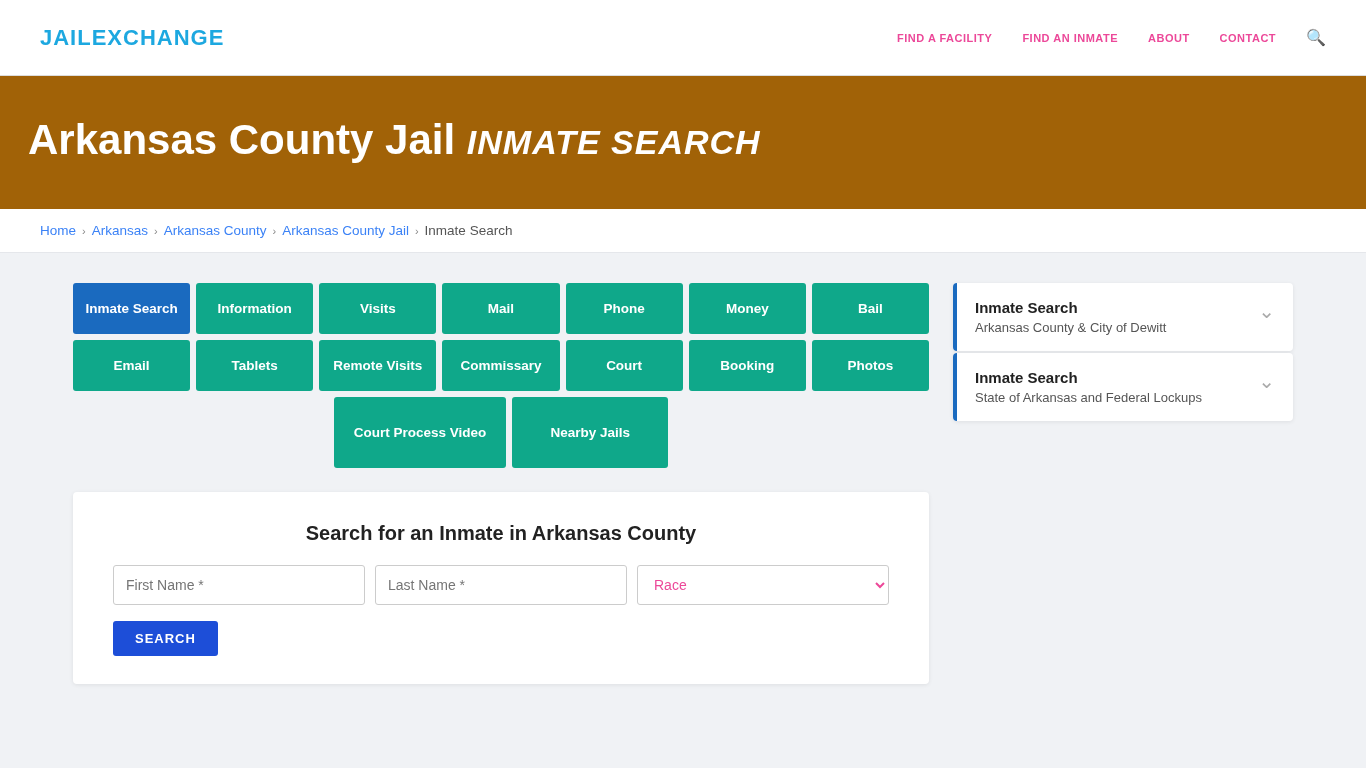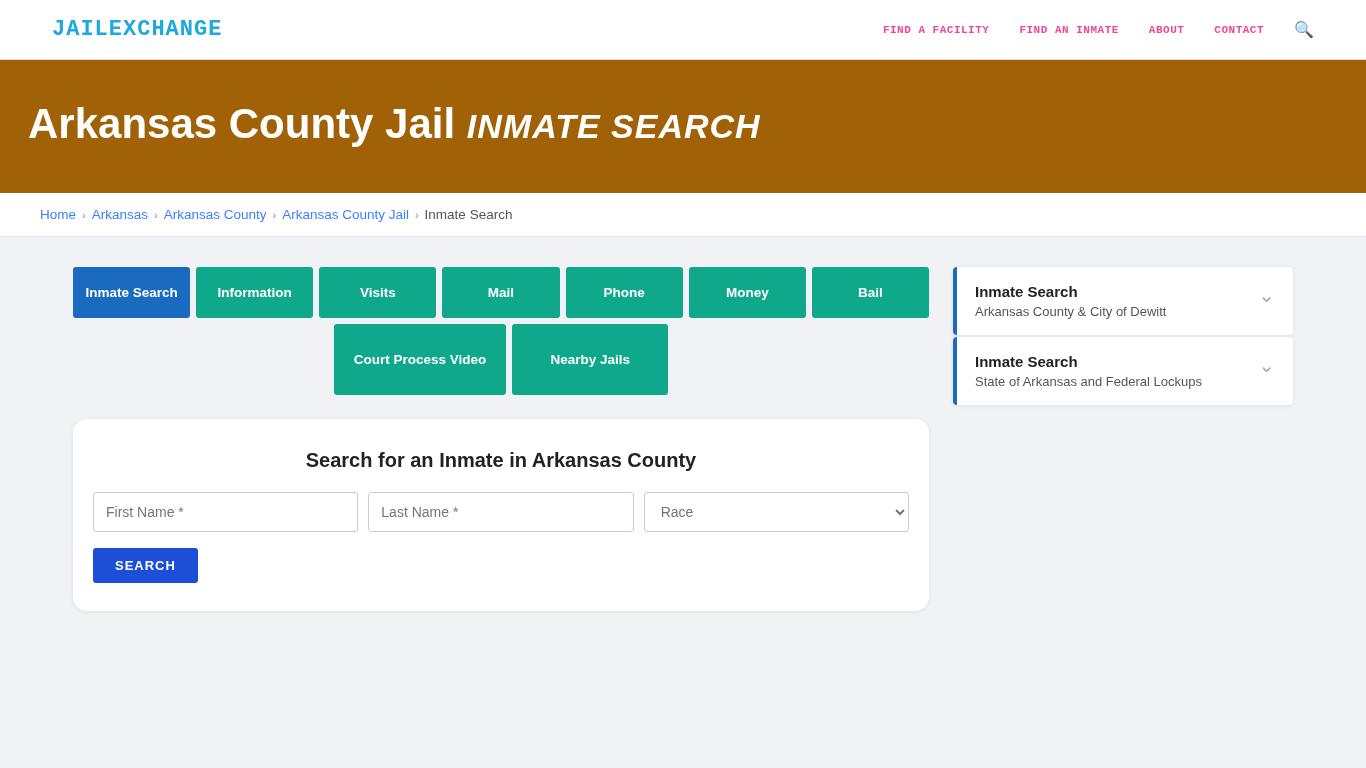--- a/index.html
+++ b/index.html
@@ -5,23 +5,22 @@
     * { box-sizing: border-box; margin: 0; padding: 0; }
     body { font-family: Arial, Helvetica, sans-serif; background: #f0f2f5; color: #333; }
 
     
     .nav {
       background: #fff;
       border-bottom: 1px solid #ddd;
       display: flex;
       align-items: center;
       justify-content: space-between;
-      padding: 0 52px;
-      height: 60px;
-      font-family: Liberation Mono, monospace;
+      padding: 0 40px;
+      height: 76px;
     }
     .nav-logo {
       font-size: 22px;
       font-weight: 900;
       letter-spacing: 1px;
       color: #222;
       text-transform: uppercase;
     }
     .nav-logo span { color: #1da8e0; }
     .nav-links {
@@ -131,43 +130,43 @@
       margin-bottom: 24px;
     }
     .nav-buttons-row3 .nav-btn {
       min-width: 156px;
       padding: 28px 20px;
     }
 
     
     .search-panel {
       background: #fff;
-      border-radius: 14px;
-      padding: 30px 20px 28px;
+      border-radius: 4px;
+      padding: 30px 40px 28px;
       box-shadow: 0 1px 4px rgba(0,0,0,0.08);
     }
     .search-panel h2 {
       text-align: center;
       font-size: 20px;
       font-weight: 700;
       margin-bottom: 20px;
       color: #222;
     }
     .search-fields {
       display: flex;
       gap: 10px;
       margin-bottom: 16px;
     }
     .search-fields input, .search-fields select {
       flex: 1;
       padding: 10px 12px;
       border: 1px solid #ccc;
       border-radius: 3px;
       font-size: 14px;
-      color: #737373;
+      color: #ec4899;
       background: #fff;
     }
     .search-btn {
       background: #1d4ed8;
       color: #fff;
       border: none;
       padding: 10px 22px;
       font-size: 13px;
       font-weight: 700;
       letter-spacing: 1px;
@@ -254,20 +253,29 @@
     <div class="nav-buttons">
       <button class="nav-btn active">Inmate Search</button>
       <button class="nav-btn">Information</button>
       <button class="nav-btn">Visits</button>
       <button class="nav-btn">Mail</button>
       <button class="nav-btn">Phone</button>
       <button class="nav-btn">Money</button>
       <button class="nav-btn">Bail</button>
     </div>
 
+    <div class="nav-buttons-row2">
+      <button class="nav-btn">Email</button>
+      <button class="nav-btn">Tablets</button>
+      <button class="nav-btn">Remote Visits</button>
+      <button class="nav-btn">Commissary</button>
+      <button class="nav-btn">Court</button>
+      <button class="nav-btn">Booking</button>
+      <button class="nav-btn">Photos</button>
+    </div>
 
     <div class="nav-buttons-row3">
       <button class="nav-btn">Court Process Video</button>
       <button class="nav-btn">Nearby Jails</button>
     </div>
 
     <div class="search-panel">
       <h2>Search for an Inmate in Arkansas County</h2>
       <div class="search-fields">
         <input type="text" placeholder="First Name *" style="">

